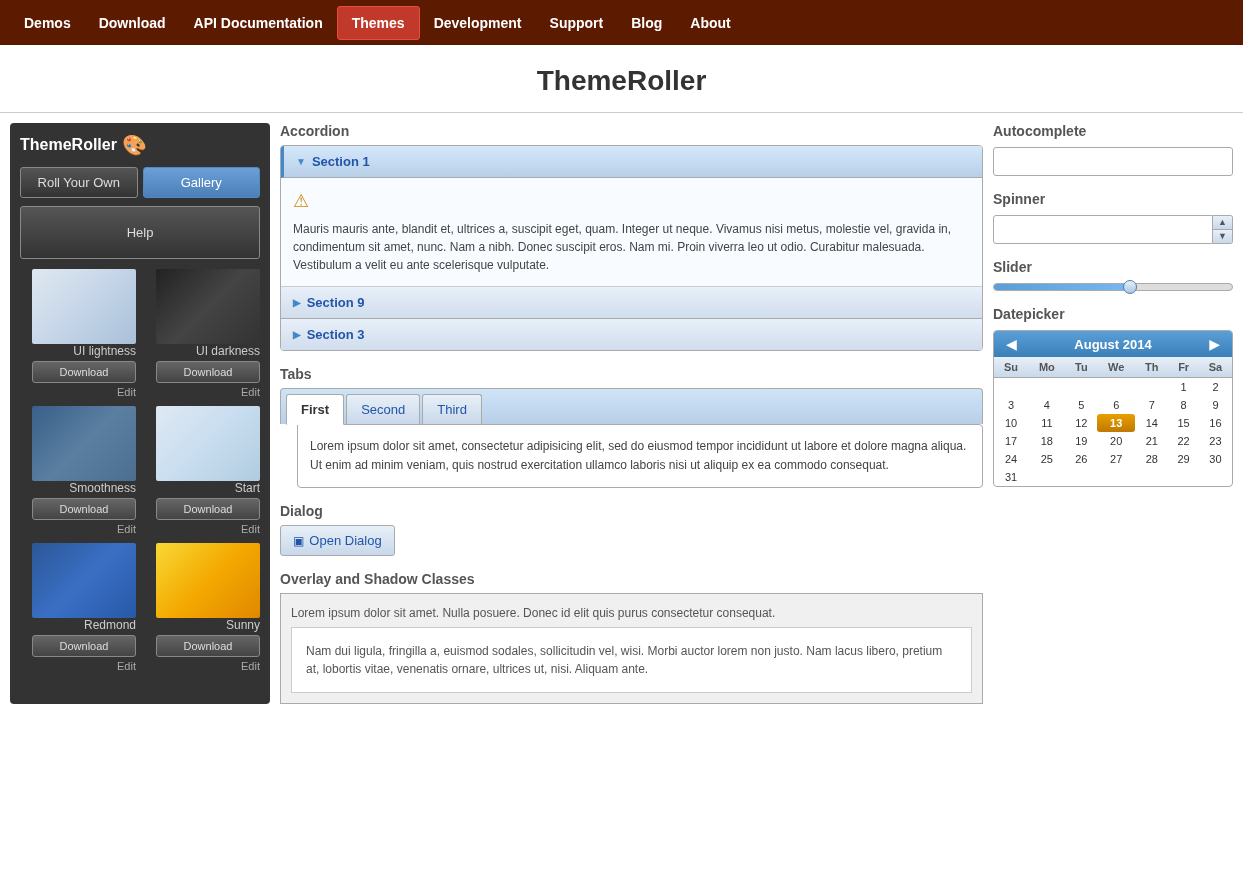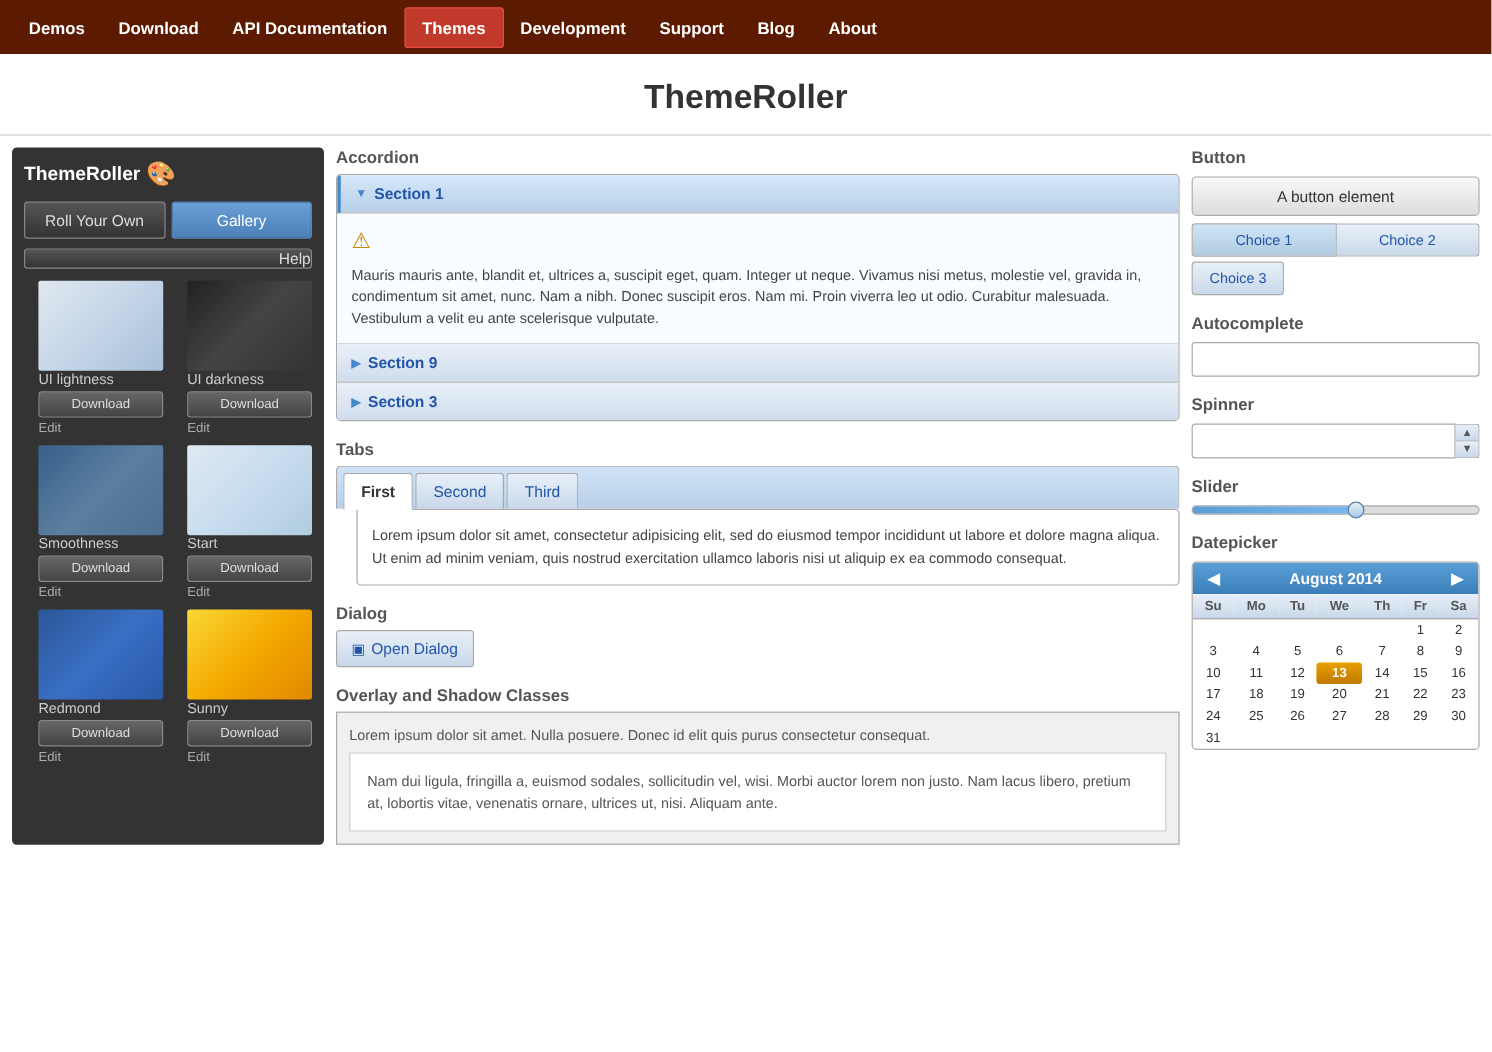--- a/index.html
+++ b/index.html
@@ -108,41 +108,40 @@
       background: linear-gradient(to bottom, #555, #333);
       color: #ddd;
     }
     .sidebar-btn.gallery {
       background: linear-gradient(to bottom, #6a9fd8, #4a7fb8);
       color: #fff;
       border-color: #5588bb;
     }
     .sidebar-help-btn {
       width: 100%;
-      padding: 0 0;
+      padding: 18px 0;
       background: linear-gradient(to bottom, #555, #333);
       color: #ddd;
       border: 1px solid #888;
       border-radius: 3px;
       cursor: pointer;
       font-size: 13px;
       margin-bottom: 10px;
-      text-align: right;
     }
 
     
     .theme-grid {
       display: grid;
       grid-template-columns: 1fr 1fr;
       gap: 8px;
     }
     .theme-item {
       display: flex;
       flex-direction: column;
-      align-items: flex-start;
+      align-items: flex-end;
       padding-left: 12px;
     }
     
     .cal-preview {
       width: 100%;
       height: 75px;
       font-size: 7px;
       border-radius: 2px;
       overflow: hidden;
     }
@@ -616,29 +615,20 @@
         <div class="overlay-inner">
           <p>Nam dui ligula, fringilla a, euismod sodales, sollicitudin vel, wisi. Morbi auctor lorem non justo. Nam lacus libero, pretium at, lobortis vitae, venenatis ornare, ultrices ut, nisi. Aliquam ante.</p>
         </div>
       </div>
     </div>
 
   </div>
 
   <div class="right-panel">
 
-    <div class="widget-section">
-      <div class="widget-label">Button</div>
-      <button class="widget-btn-main">A button element</button>
-      <div class="choice-buttons">
-        <button class="choice-btn active">Choice 1</button>
-        <button class="choice-btn">Choice 2</button>
-      </div>
-      <button class="choice-btn-solo">Choice 3</button>
-    </div>
 
     <div class="widget-section">
       <div class="widget-label">Autocomplete</div>
       <input type="text" class="autocomplete-input" style="">
     </div>
 
     <div class="widget-section">
       <div class="widget-label">Spinner</div>
       <div class="spinner-wrap">
         <input type="text" class="spinner-input" style="">

